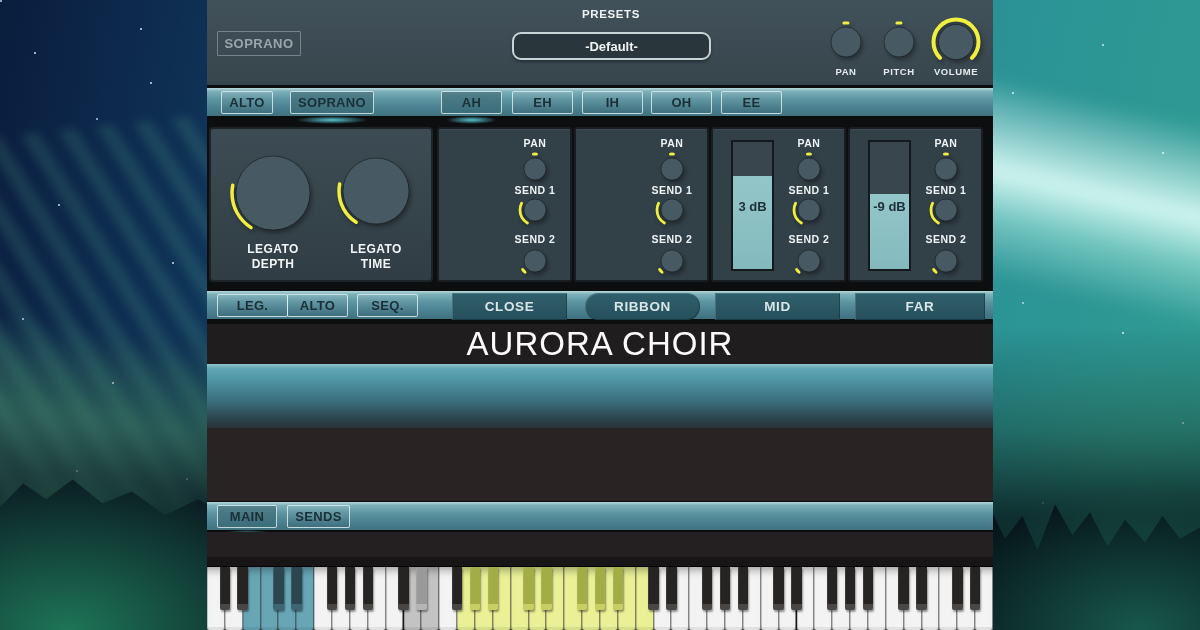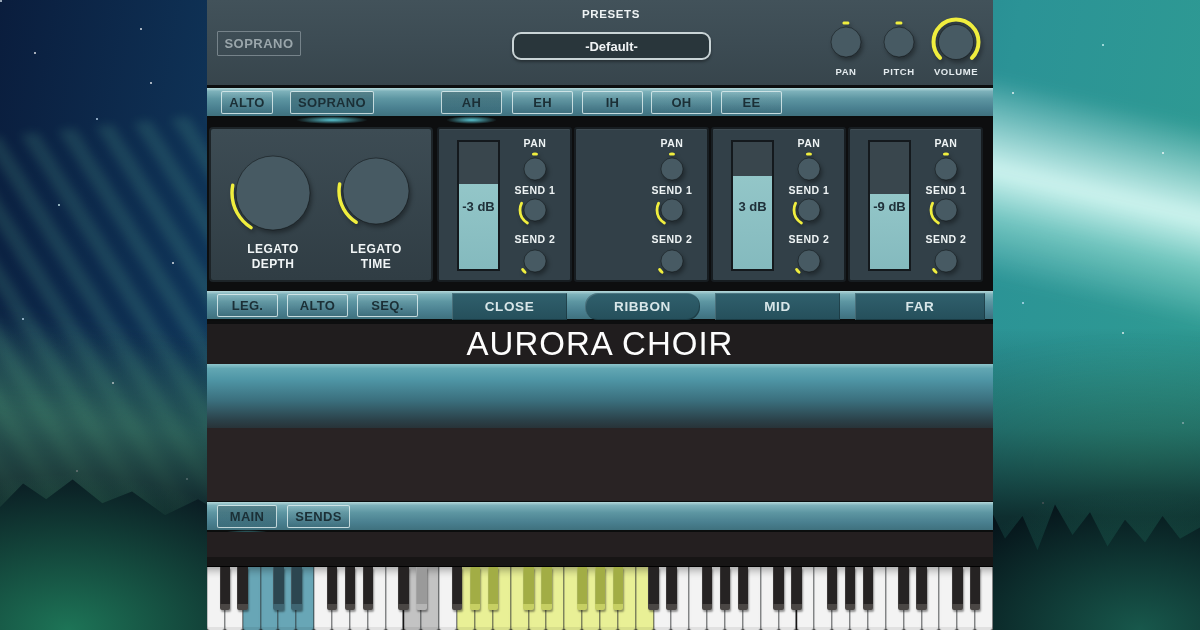--- a/index.html
+++ b/index.html
@@ -177,24 +177,20 @@
             <svg width="81" height="81" viewBox="-40.5 -40.5 81 81">
               <circle r="33" fill="#475a63" stroke="rgba(0,0,0,.4)" stroke-width="1"></circle>
               <circle r="37" fill="none" pathLength="100" stroke="#f0ee3e" stroke-width="3.5" stroke-linecap="round" stroke-dasharray="19 81" stroke-dashoffset="-34"></circle>
             </svg>
           </div>
           <div class="lknob-label" style="left: 165px; top: 113px; width: 110px;">LEGATO
 TIME</div>
         </div>
       <div id="strips">
           <div class="strip" style="left: 230px;">
-            <div class="fader">
-              <div class="fader-fill" style="height: 85px;"></div>
-              <div class="fader-db">-3 dB</div>
-            </div>
             <div class="strip-label" style="left: 96px; top: 8px;">PAN</div>
             <div class="sknob" style="left: 96px; top: 40px;">
               <svg width="37" height="37" viewBox="-18.5 -18.5 37 37">
                 <circle r="11" fill="#475a63" stroke="rgba(0,0,0,.4)" stroke-width="1"></circle>
                 <circle r="15" fill="none" pathLength="100" stroke="#f0ee3e" stroke-width="2.8" stroke-linecap="round" stroke-dasharray="3.5 96.5" stroke-dashoffset="-73.2"></circle>
               </svg>
             </div>
             <div class="strip-label" style="left: 96px; top: 55px;">SEND 1</div>
             <div class="sknob" style="left: 96px; top: 81px;">
               <svg width="37" height="37" viewBox="-18.5 -18.5 37 37">
@@ -284,21 +280,21 @@
               <svg width="37" height="37" viewBox="-18.5 -18.5 37 37">
                 <circle r="11" fill="#475a63" stroke="rgba(0,0,0,.4)" stroke-width="1"></circle>
                 <circle r="15" fill="none" pathLength="100" stroke="#f0ee3e" stroke-width="2.8" stroke-linecap="round" stroke-dasharray="4 96" stroke-dashoffset="-36.5"></circle>
               </svg>
             </div>
           </div>
         </div>
     </div>
 
     <div class="ttab-row row2" id="row2">
-        <div class="ttab" style="left: 10px; width: 61px;">LEG.</div>
+        <div class="ttab" style="left: 10px; width: 71px;">LEG.</div>
         <div class="ttab" style="left: 80px; width: 61px;">ALTO</div>
         <div class="ttab" style="left: 150px; width: 61px;">SEQ.</div>
         <div class="micbtn" style="left: 245px; width: 115px;">CLOSE</div>
         <div class="micbtn" style="left: 378px; width: 115px; border-radius: 13px;">RIBBON</div>
         <div class="micbtn" style="left: 648px; width: 130px;">FAR</div>
         <div class="micbtn" style="left: 508px; width: 125px;">MID</div>
       </div>
 
     <div class="titlebar">
       <span>AURORA CHOIR</span>

